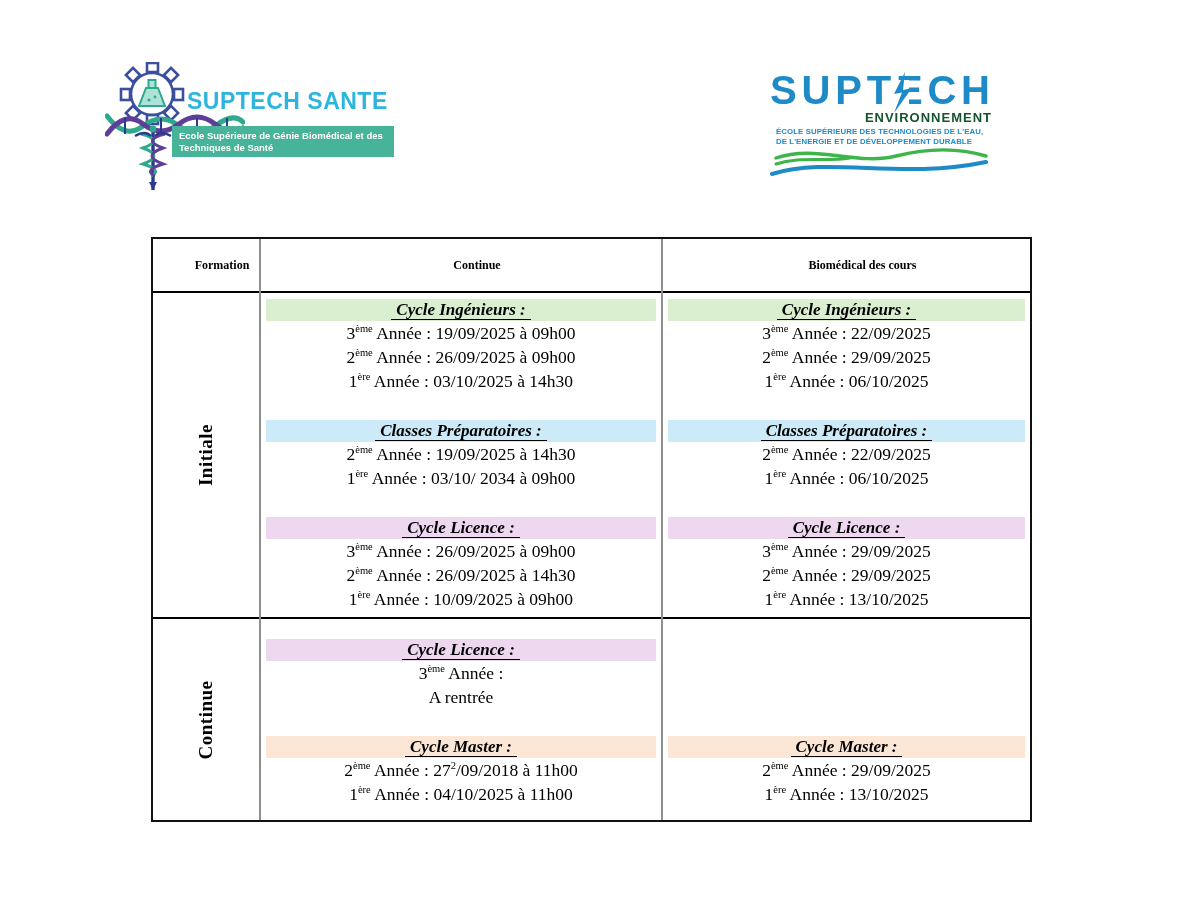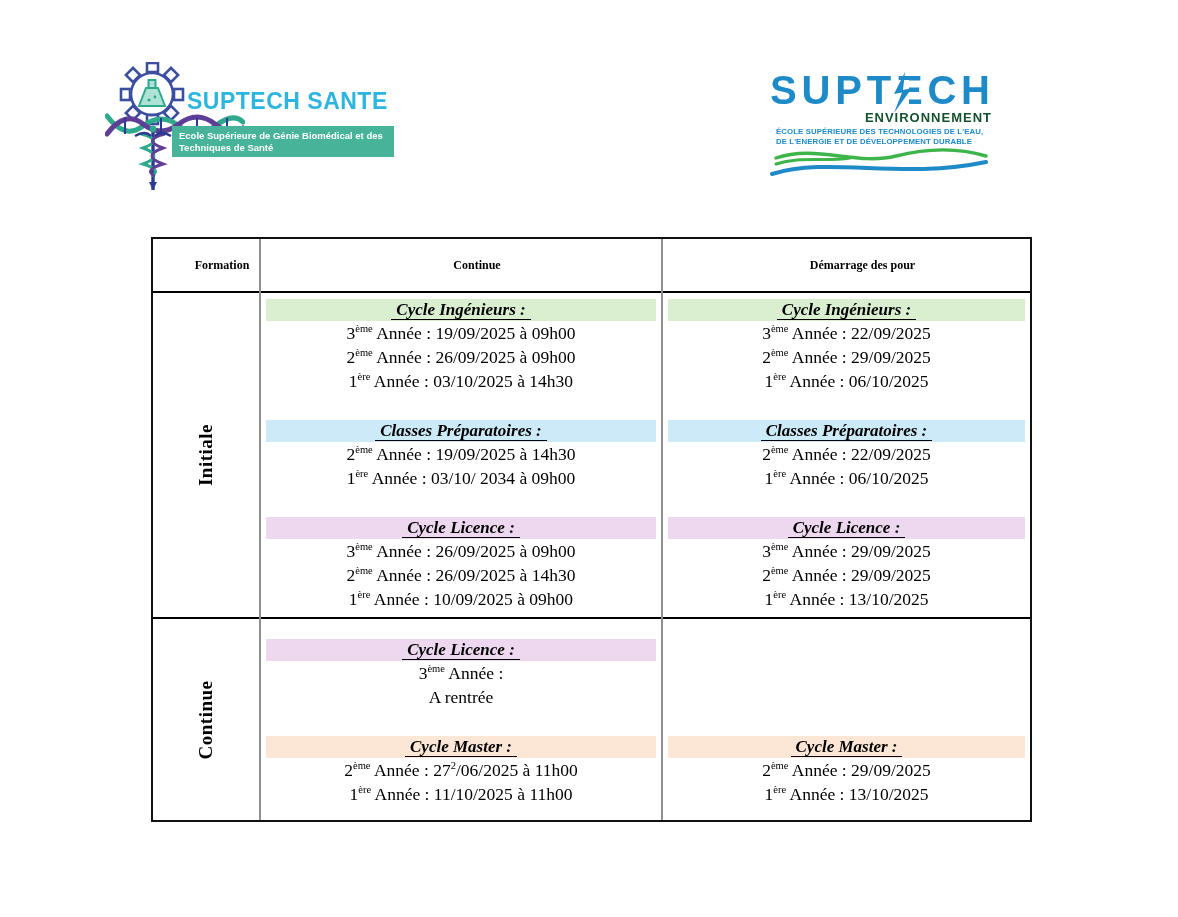--- a/index.html
+++ b/index.html
@@ -143,21 +143,21 @@
     <table class="cal">
       <colgroup>
           <col class="c1">
           <col class="c2">
           <col class="c3">
         </colgroup>
       <tbody>
           <tr>
         <th>Formation</th>
         <th class="sep">Continue</th>
-        <th class="sep">Démarrage des pour</th>
+        <th class="sep">Biomédical des cours</th>
       </tr>
       <tr class="body-row">
         <td class="row-initiale">
           <div class="formation-cell">
                 <div class="formation-label">Initiale</div>
               </div>
         </td>
         <td class="sep row-initiale">
           <div class="cell-inner pad-initiale">
                 <div class="section">
@@ -209,22 +209,22 @@
         </td>
         <td class="sep row-continue">
           <div class="cell-inner pad-continue">
                 <div class="section">
                   <div class="sec-header" style="background: rgb(238, 216, 240);"><span class="sec-label">Cycle Licence :</span></div>
                   <div class="sched-line"><span>3</span><sup>ème</sup><span> Année :</span></div>
                   <div class="sched-line"><span>A rentrée</span></div>
                 </div>
                 <div class="section">
                   <div class="sec-header" style="background: rgb(252, 230, 213);"><span class="sec-label">Cycle Master :</span></div>
-                  <div class="sched-line"><span>2</span><sup>ème</sup><span> Année : 27</span><sup>2</sup><span>/06/2025 à 11h00</span></div>
-                  <div class="sched-line"><span>1</span><sup>ère</sup><span> Année : 11/10/2025 à 11h00</span></div>
+                  <div class="sched-line"><span>2</span><sup>ème</sup><span> Année : 27</span><sup>2</sup><span>/09/2018 à 11h00</span></div>
+                  <div class="sched-line"><span>1</span><sup>ère</sup><span> Année : 04/10/2025 à 11h00</span></div>
                 </div>
               </div>
         </td>
         <td class="sep row-continue">
           <div class="cell-inner pad-continue">
                 <div class="section spacer" style="height: 70px;"></div>
                 <div class="section">
                   <div class="sec-header" style="background: rgb(252, 230, 213);"><span class="sec-label">Cycle Master :</span></div>
                   <div class="sched-line"><span>2</span><sup>ème</sup><span> Année : 29/09/2025</span></div>
                   <div class="sched-line"><span>1</span><sup>ère</sup><span> Année : 13/10/2025</span></div>

